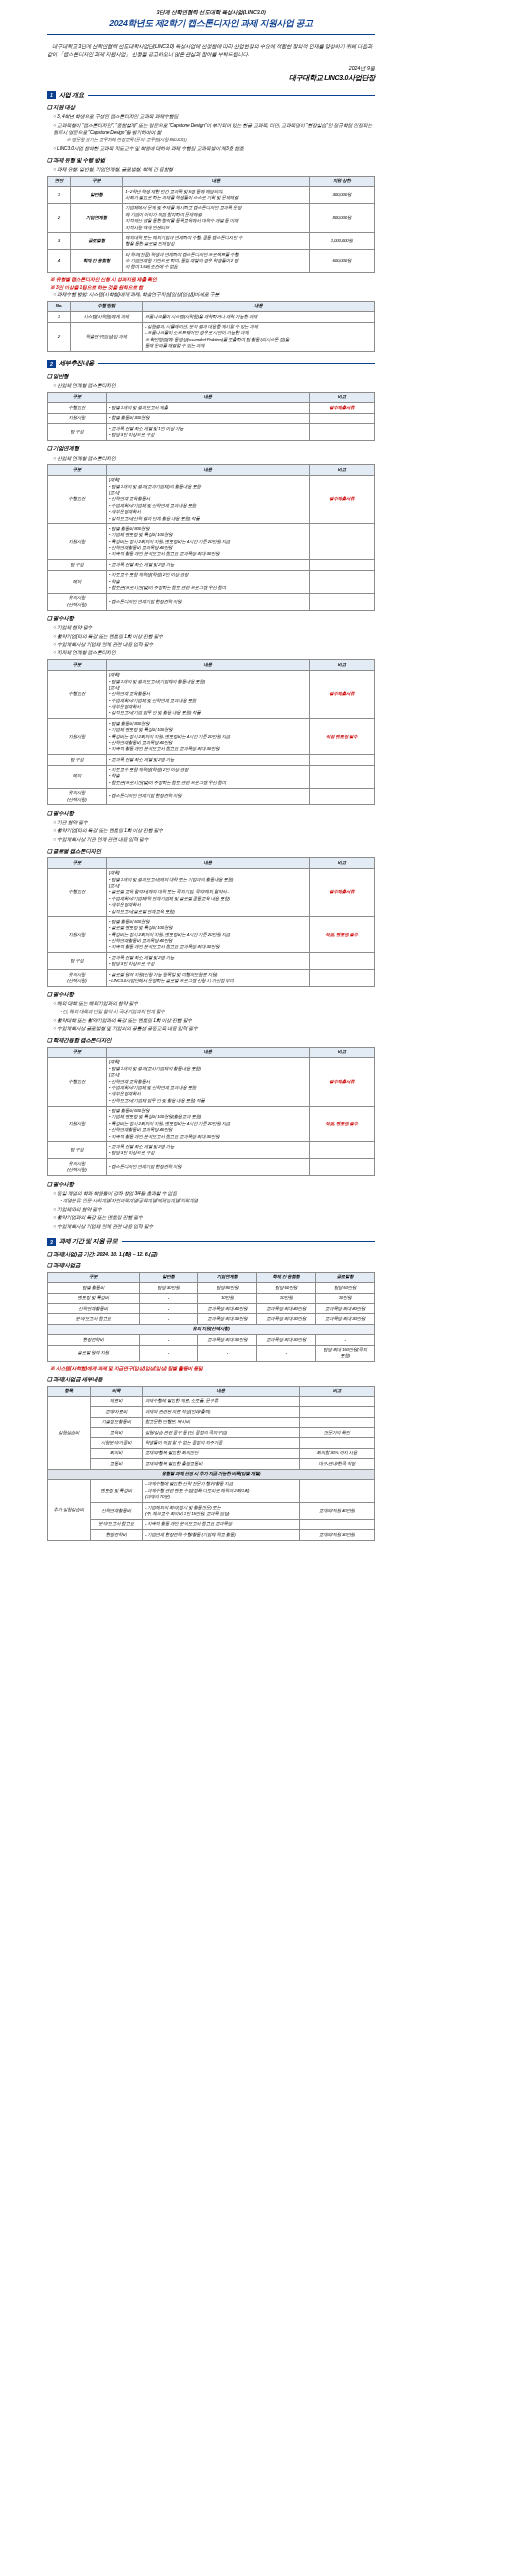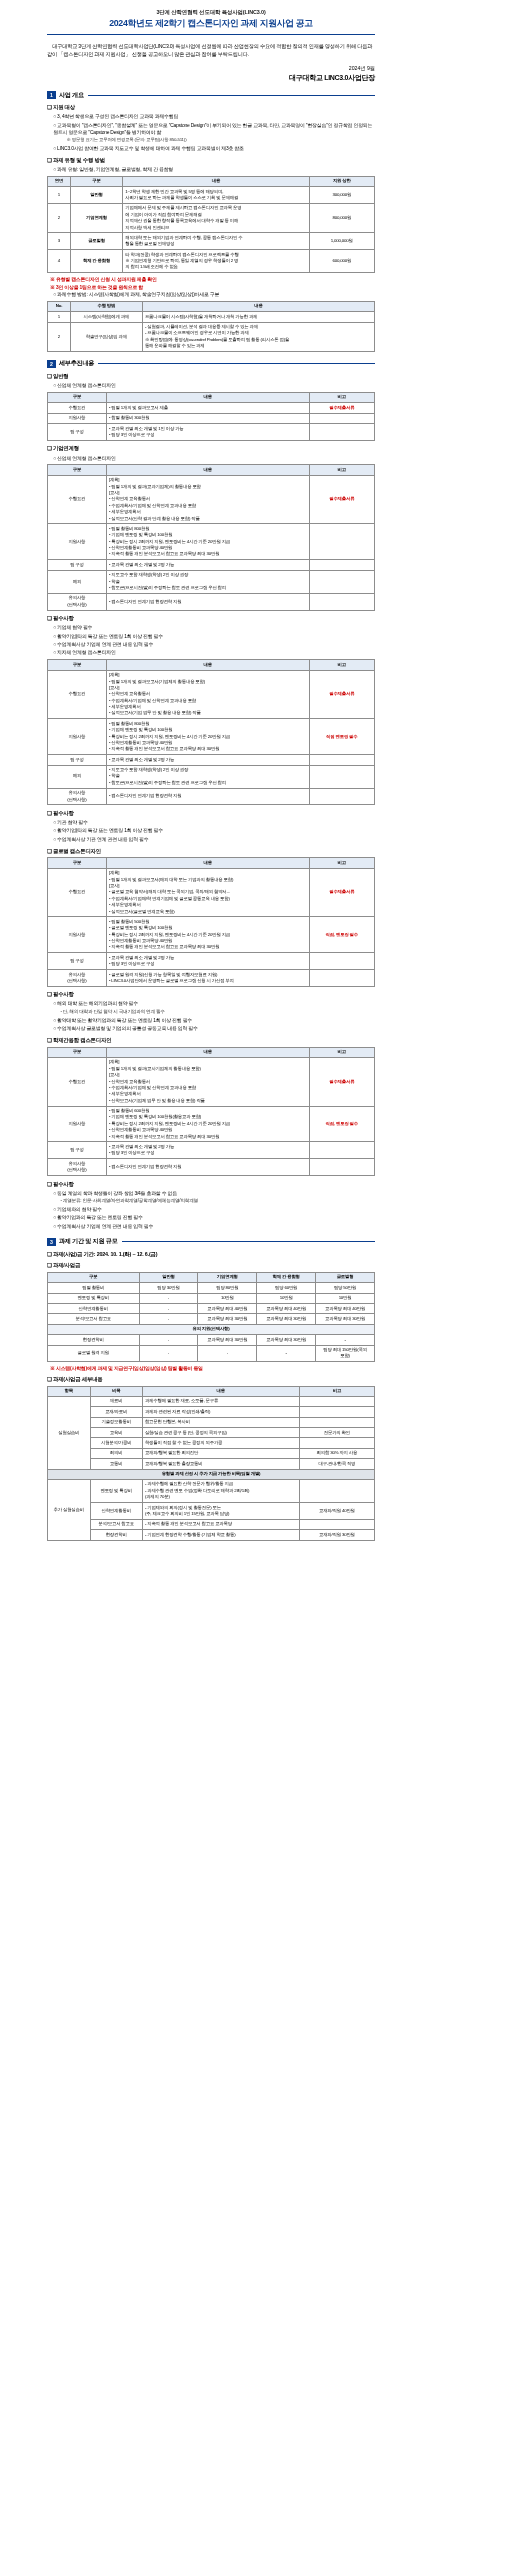--- a/index.html
+++ b/index.html
@@ -6,20 +6,21 @@
   body {
     margin: 0;
     background: #ffffff;
     font-family: "Liberation Sans", sans-serif;
     color: #000000;
     width: 511px;
   }
   .page {
     width: 422px;
     padding: 9.3px 47px 20.6px 47px;
+    font-style: italic;
   }
   
   .doc-head { text-align: center; }
   .doc-sub {
     font-size: 5.4px;
     font-weight: bold;
     color: #1a1a1a;
     letter-spacing: -0.1px;
   }
   .doc-title {

